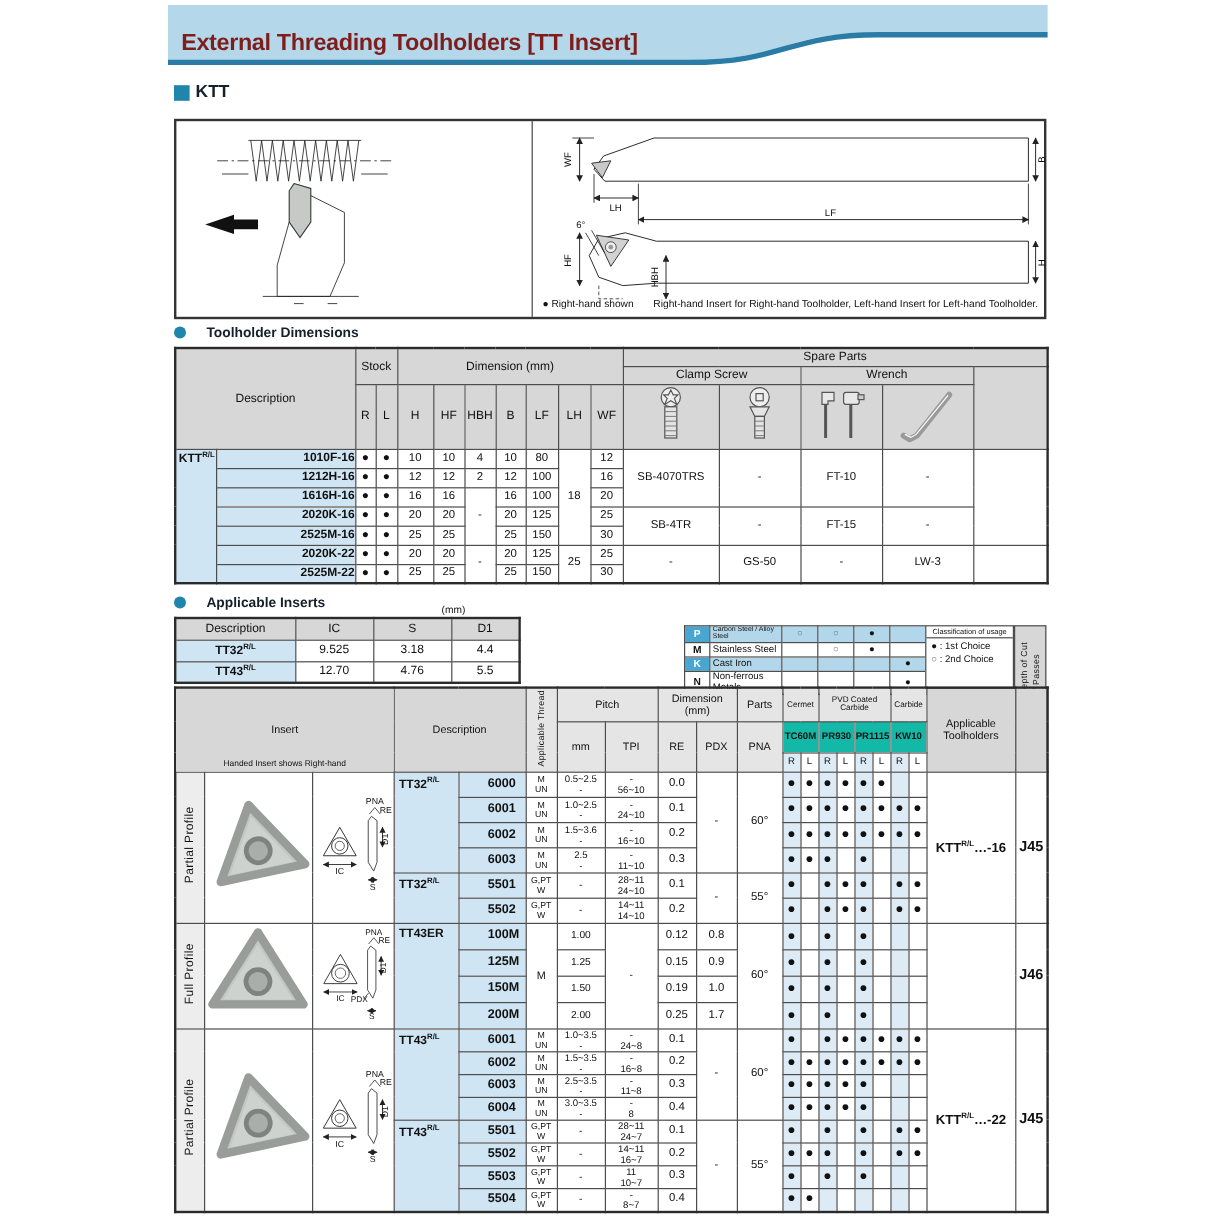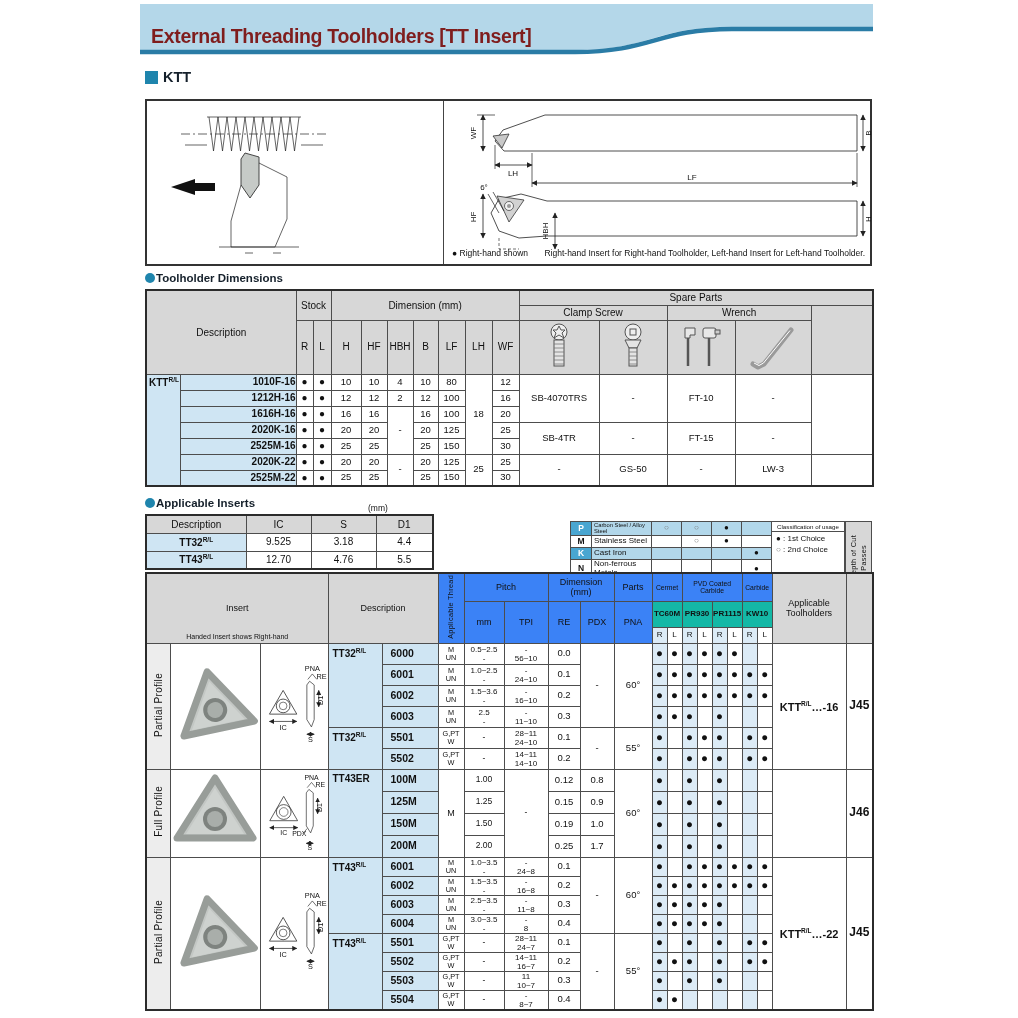--- a/index.html
+++ b/index.html
@@ -2,32 +2,32 @@
 <html><head>
 <meta charset="utf-8">
 <style>
 *{margin:0;padding:0;box-sizing:border-box}
 html,body{background:#fff}
 body{width:1018px;height:1018px;position:relative;font-family:"Liberation Sans","DejaVu Sans",sans-serif;color:#111}
 .abs{position:absolute}
 table{border-collapse:collapse;table-layout:fixed}
 td,th{border:1px solid #4d4d4d;padding:0;text-align:center;vertical-align:middle;font-weight:normal;font-size:10px;line-height:1.12;overflow:hidden}
 .hdr{background:#d7d7d7}
-.hdr2{background:#3b82f6}
+.hdr2{background:#e5e5e5}
 .blue{background:#cfe5f3}
 .rc{background:#dcebf6}
 .sup{font-size:6.5px;vertical-align:super;font-weight:bold}
 .vt{writing-mode:vertical-rl;transform:rotate(180deg);display:inline-block;letter-spacing:.3px}
 
 #banner-title{position:absolute;left:151px;top:25px;font-size:19.5px;font-weight:bold;color:#7f1d1d;letter-spacing:-.3px}
 #ktt-row{position:absolute;left:145px;top:69px;display:flex;align-items:center;gap:5px}
 #ktt-row .sq{width:13px;height:13px;background:#1f85ad}
 #ktt-row .lbl{font-size:14.5px;font-weight:bold;color:#15202b}
 
-.sect{display:flex;align-items:center;gap:1px;font-size:11.5px;font-weight:bold;color:#15202b}
+.sect{display:flex;gap:17px;font-size:11.5px;font-weight:bold;color:#15202b}
 .sect .dotb{width:10px;height:10px;border-radius:50%;background:#1f85ad}
 
 #diagbox{position:absolute;left:145px;top:99px;width:727px;height:167px;border:2px solid #333;background:#fff}
 #diagbox .divline{position:absolute;left:296px;top:0;width:1px;height:100%;background:#444}
 #diagbox .noteL{position:absolute;left:305px;bottom:6px;font-size:8.5px}
 #diagbox .noteR{position:absolute;right:5px;bottom:6px;font-size:8.5px}
 .dim{stroke:#222;stroke-width:.8;fill:none}
 .thin{stroke:#222;stroke-width:.7;fill:none}
 .dl{font-size:8px;fill:#111}
 
@@ -68,21 +68,21 @@
 #maintbl .gr{font-size:6.8px;line-height:7.5px}
 #maintbl .gn{font-size:8px;font-weight:bold;background:#14b8a6}
 #maintbl .ins{position:relative}
 #maintbl .ins .note{position:absolute;left:0;right:0;bottom:2px;font-size:7px;font-weight:normal}
 #maintbl tr.b0 td{height:21px}
 #maintbl tr.b1 td{height:22px}
 #maintbl tr.b2 td{height:19px}
 #maintbl .prof{background:#ededed;font-size:10px}
 #maintbl .photo,#maintbl .draw{background:#fff}
 #maintbl .ser{text-align:left;padding-left:4px;font-weight:bold;font-size:10px;vertical-align:top;padding-top:3px}
-#maintbl .mod{text-align:left;padding-left:8px;font-weight:bold;font-size:10.5px}
+#maintbl .mod{text-align:left;padding-left:24px;font-weight:bold;font-size:10.5px}
 #maintbl .thr span{display:block;font-size:7.3px;line-height:8px}
 #maintbl .pc span{display:block;font-size:8px;line-height:9px}
 #maintbl .pc1{font-size:8.5px}
 #maintbl .re,#maintbl .pdx,#maintbl .pna{font-size:9.5px}
 #maintbl .th2{font-size:11px;font-weight:bold}
 #maintbl .pg{font-size:12px;font-weight:bold}
 .dc{font-size:11.5px;line-height:11px;color:#111}
 #unit-mm{position:absolute;left:368px;top:503px;font-size:8.5px}
 </style>
 </head>

